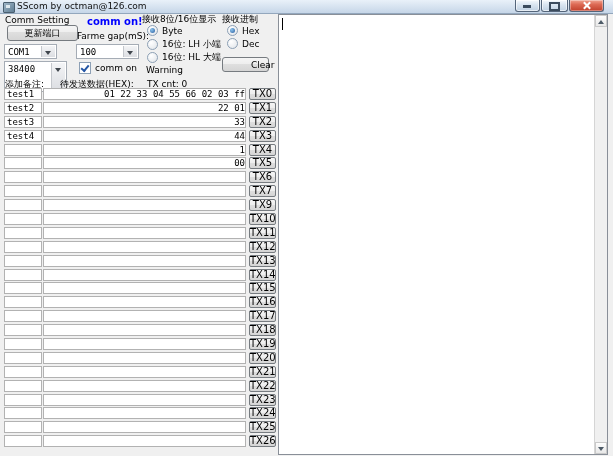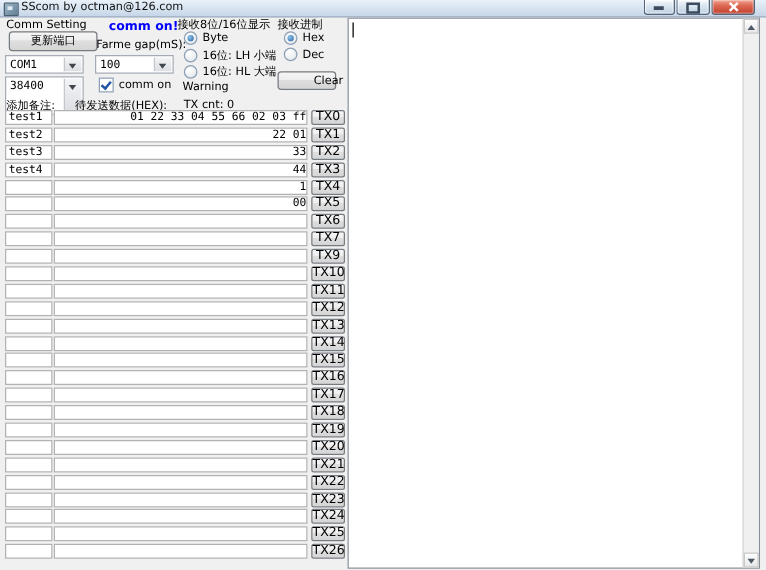--- a/index.html
+++ b/index.html
@@ -126,21 +126,21 @@
           <span class="glyph-close"></span>
         </div>
     </div>
   </div>
 
   <span class="lbl" style="left:5px; top:15px;">Comm Setting</span>
   <div class="btn" style="left:7px; top:25px; width:71px; height:16px; line-height:15px;">更新端口</div>
   <span class="lbl blue-bold" style="left:87px; top:16px;">comm on!</span>
   <span class="lbl" style="left:77px; top:31px;">Farme gap(mS):</span>
 
-  <div class="combo" style="left:4px; top:44px; width:63px; height:15px;">
+  <div class="combo" style="left:4px; top:44px; width:53px; height:15px;">
     <span class="val">COM1</span>
     <span class="arrowbox">
         <span class="tri"></span>
       </span>
   </div>
   <div class="combo" style="left:76px; top:44px; width:63px; height:15px;">
     <span class="val">100</span>
     <span class="arrowbox">
         <span class="tri"></span>
       </span>

